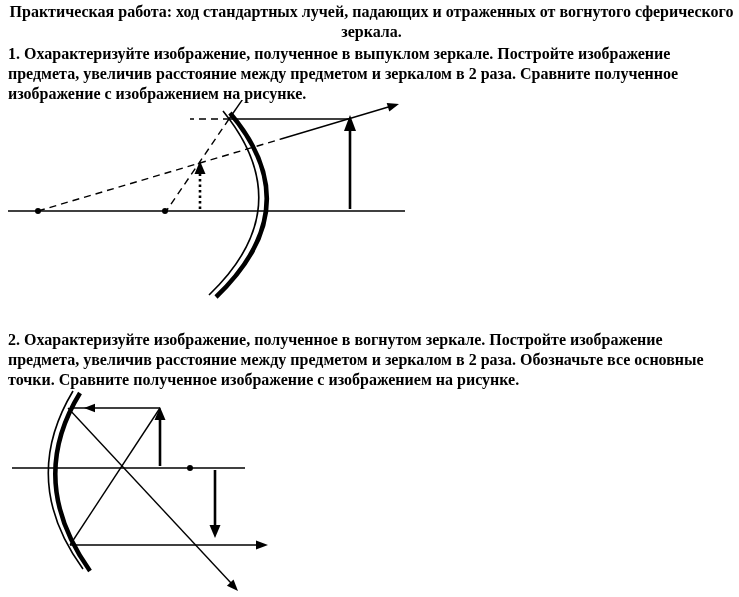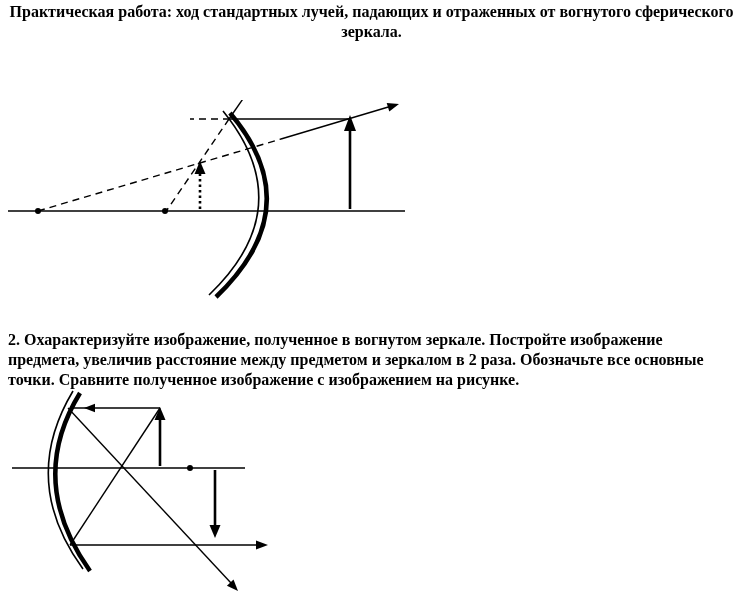--- a/index.html
+++ b/index.html
@@ -35,20 +35,21 @@
   .mirror-back { stroke:#000; stroke-width:1.6; fill:none; }
   .obj { stroke:#000; stroke-width:2.6; fill:none; }
 </style>
 </head>
 <body>
 
 <div class="page">
 
   <div id="doc-title" class="text-block">Практическая работа: ход стандартных лучей, падающих и отраженных от вогнутого сферического зеркала.</div>
 
+  <div id="task1-text" class="text-block">1. Охарактеризуйте изображение, полученное в выпуклом зеркале. Постройте изображение предмета, увеличив расстояние между предметом и зеркалом в 2 раза. Сравните полученное изображение с изображением на рисунке.</div>
 
   <div id="figure1" class="figure">
     <svg width="420" height="210" viewBox="0 100 420 210">
 
       <line class="axis" x1="8" y1="211" x2="405" y2="211"></line>
 
       <path class="mirror-back" d="M 223 111 Q 301 207 209 295"></path>
       <path class="mirror-main" d="M 230 113 Q 310 207 216 297"></path>
 
       <circle cx="38" cy="211" r="3" class="arrowhead"></circle>

